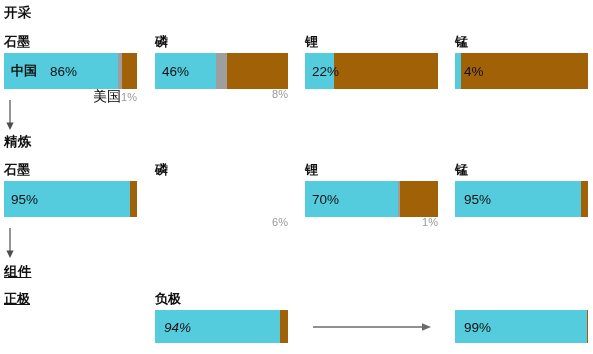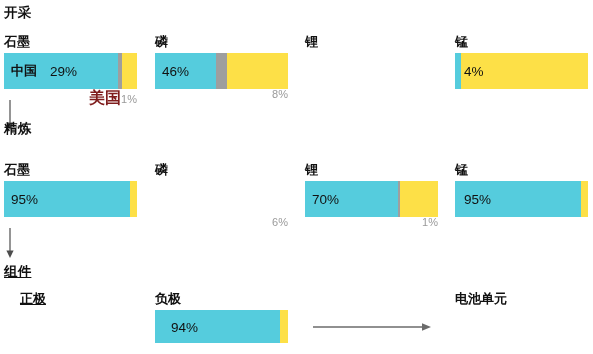--- a/index.html
+++ b/index.html
@@ -38,21 +38,21 @@
     position: absolute;
     font-size: 13px;
     font-weight: bold;
     color: #111111;
     white-space: nowrap;
   }
 
   
   .bar-track {
     position: absolute;
-    background: #fde047;
+    background: #a16207;
     height: 36px;
     overflow: hidden;
   }
   .bar-track.h33 { height: 33px; }
 
   .seg {
     position: absolute;
     top: 0;
     bottom: 0;
   }
@@ -75,23 +75,23 @@
 
   
   .annot {
     position: absolute;
     font-size: 11px;
     color: #9a9a9a;
     white-space: nowrap;
     text-align: right;
   }
   .annot .big {
-    font-size: 16px;
-    color: #7f1d1d;
-    font-weight: bold;
+    font-size: 14px;
+    color: #000000;
+    font-weight: normal;
   }
 
   
   .arrow-down {
     position: absolute;
     width: 12px;
   }
   .arrow-right {
     position: absolute;
   }
@@ -102,50 +102,54 @@
 
 <div class="stage">
 
   <div class="stage-title" style="left:4px; top:4px;">开采</div>
 
   <div class="col-title" style="left:4px; top:33px;">石墨</div>
   <div class="bar-track" style="left:4px; top:53px; width:133px;">
     <div class="seg seg-primary" style="left:0; width:114px;"></div>
     <div class="seg seg-secondary" style="left:114px; width:4px;"></div>
     <div class="bar-label country" style="left:7px;">中国</div>
-    <div class="bar-label" style="left:46px;">29%</div>
+    <div class="bar-label" style="left:46px;">86%</div>
   </div>
   <div class="annot" style="left:37px; top:88px; width:100px;">
     <span class="big">美国</span><span>1%</span>
   </div>
 
   <div class="col-title" style="left:155px; top:33px;">磷</div>
   <div class="bar-track" style="left:155px; top:53px; width:133px;">
     <div class="seg seg-primary" style="left:0; width:61px;"></div>
     <div class="seg seg-secondary" style="left:61px; width:11px;"></div>
     <div class="bar-label" style="left:7px;">46%</div>
   </div>
   <div class="annot" style="left:188px; top:88px; width:100px;">8%</div>
 
   <div class="col-title" style="left:305px; top:33px;">锂</div>
+  <div class="bar-track" style="left:305px; top:53px; width:133px;">
+    <div class="seg seg-primary" style="left:0; width:29px;"></div>
+    <div class="bar-label" style="left:7px;">22%</div>
+  </div>
 
   <div class="col-title" style="left:455px; top:33px;">锰</div>
   <div class="bar-track" style="left:455px; top:53px; width:133px;">
     <div class="seg seg-primary" style="left:0; width:6px;"></div>
     <div class="bar-label" style="left:9px;">4%</div>
   </div>
 
   <div class="arrow-down" style="left:5px; top:100px;">
     <svg width="12" height="30" viewBox="0 0 12 30">
       <line x1="5" y1="0" x2="5" y2="24" stroke="#4d4d4d" stroke-width="1.2"></line>
       <polygon points="5,30 1.4,22.5 8.6,22.5" fill="#4d4d4d"></polygon>
     </svg>
   </div>
 
-  <div class="stage-title" style="left:4px; top:120px;text-align:center;">精炼</div>
+  <div class="stage-title" style="left:4px; top:133px;text-align:center;">精炼</div>
 
   <div class="col-title" style="left:4px; top:161px;">石墨</div>
   <div class="bar-track" style="left:4px; top:181px; width:133px;">
     <div class="seg seg-primary" style="left:0; width:126px;"></div>
     <div class="bar-label" style="left:7px;">95%</div>
   </div>
 
   <div class="col-title" style="left:155px; top:161px;">磷</div>
   <div class="annot" style="left:188px; top:216px; width:100px;">6%</div>
 
@@ -165,30 +169,33 @@
 
   <div class="arrow-down" style="left:5px; top:228px;">
     <svg width="12" height="30" viewBox="0 0 12 30">
       <line x1="5" y1="0" x2="5" y2="24" stroke="#4d4d4d" stroke-width="1.2"></line>
       <polygon points="5,30 1.4,22.5 8.6,22.5" fill="#4d4d4d"></polygon>
     </svg>
   </div>
 
   <div class="stage-title" style="left:4px; top:263px;text-decoration:underline;">组件</div>
 
-  <div class="col-title" style="left:20px; top:290px;text-decoration:underline;">正极</div>
+  <div class="col-title" style="left:4px; top:290px;text-decoration:underline;">正极</div>
 
   <div class="col-title" style="left:155px; top:290px;">负极</div>
   <div class="bar-track h33" style="left:155px; top:310px; width:133px;">
     <div class="seg seg-primary" style="left:0; width:125px;"></div>
-    <div class="bar-label" style="left:16px;">94%</div>
+    <div class="bar-label" style="left:9px;font-style:italic;">94%</div>
   </div>
 
   <div class="arrow-right" style="left:313px; top:318px;">
     <svg width="118" height="18" viewBox="0 0 118 18">
       <line x1="0" y1="9" x2="110" y2="9" stroke="#6b6b6b" stroke-width="1.3"></line>
       <polygon points="118,9 109,5.2 109,12.8" fill="#6b6b6b"></polygon>
     </svg>
   </div>
 
-  <div class="col-title" style="left:455px; top:290px;">电池单元</div>
+  <div class="bar-track h33" style="left:455px; top:310px; width:133px;">
+    <div class="seg seg-primary" style="left:0; width:132px;"></div>
+    <div class="bar-label" style="left:9px;">99%</div>
+  </div>
 
 </div>
 
 </body></html>

